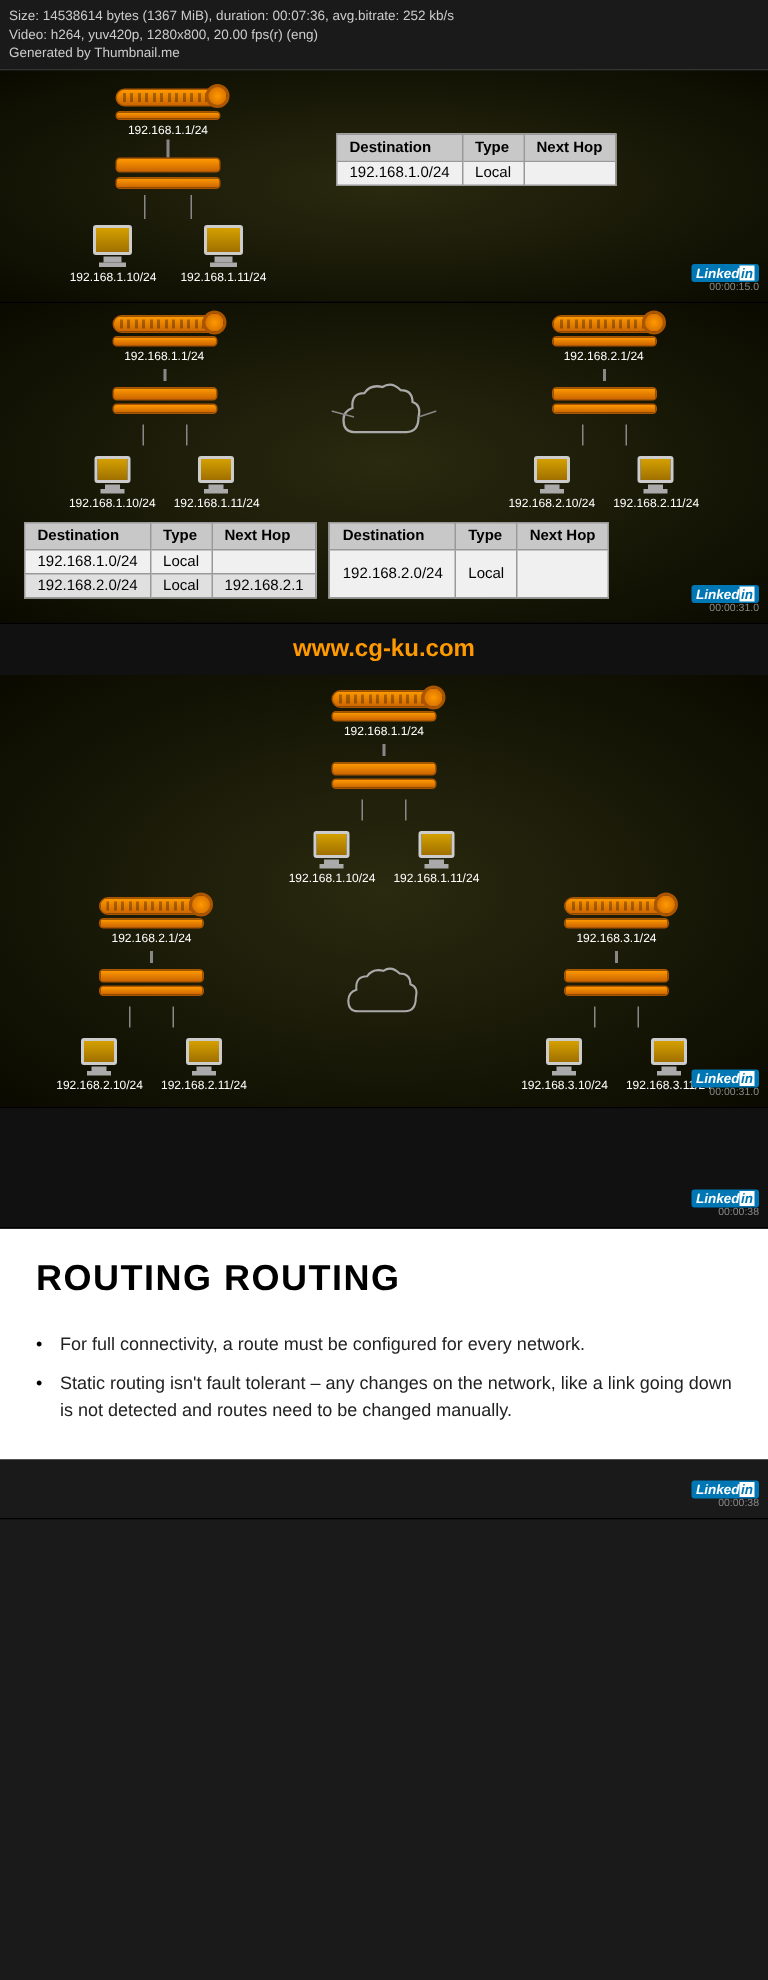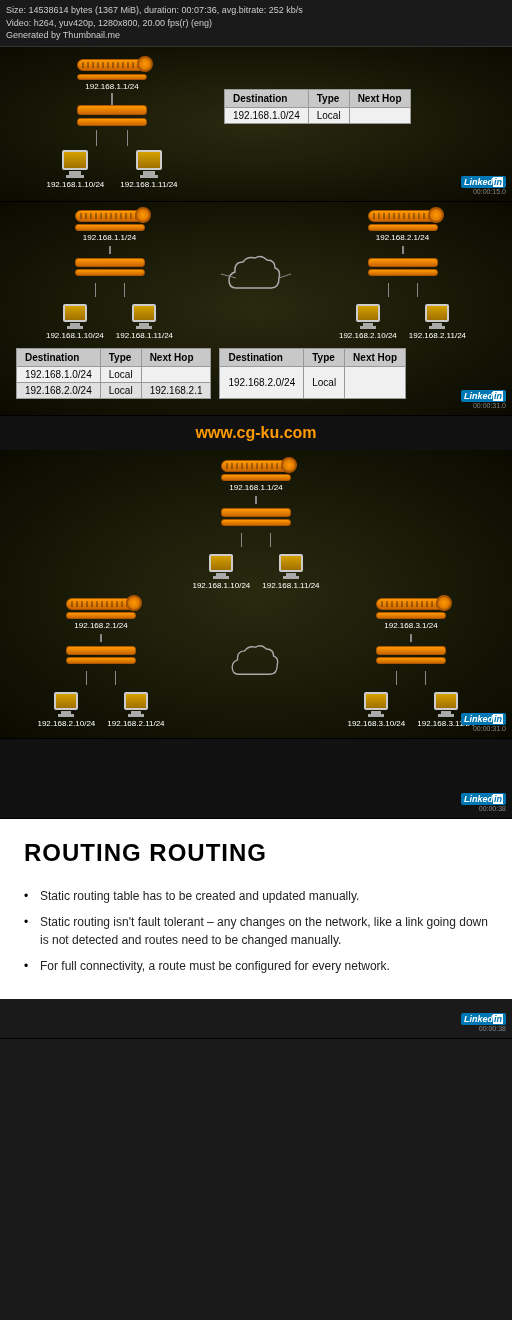--- a/index.html
+++ b/index.html
@@ -597,23 +597,22 @@
       <span style="color:#fff; font-weight:bold; font-size:9px; font-style:italic;">Linked</span>
         <span style="background:#fff; color:#0077b5; font-weight:bold; font-size:9px; padding:0 1px; font-style:italic;">in</span>
     </div>
     <div class="timecode">00:00:38</div>
   </div>
 </div>
 
 <div class="static-section">
   <h1 class="static-title">ROUTING ROUTING</h1>
   <ul class="static-list">
-    <li>Static routing table has to be created and updated manually.</li>
+    <li>For full connectivity, a route must be configured for every network.</li>
     <li>Static routing isn't fault tolerant – any changes on the network, like a link going down is not detected and routes need to be changed manually.</li>
-    <li>For full connectivity, a route must be configured for every network.</li>
   </ul>
 </div>
 
 <div class="section-wrapper" style="background:#1a1a1a; padding:10px; min-height:40px;">
   <div class="linkedin-badge">
     <div style="display:flex; align-items:center; background:#0077b5; padding:1px 3px; border-radius:2px;">
       <span style="color:#fff; font-weight:bold; font-size:9px; font-style:italic;">Linked</span>
         <span style="background:#fff; color:#0077b5; font-weight:bold; font-size:9px; padding:0 1px; font-style:italic;">in</span>
     </div>
     <div class="timecode">00:00:38</div>

